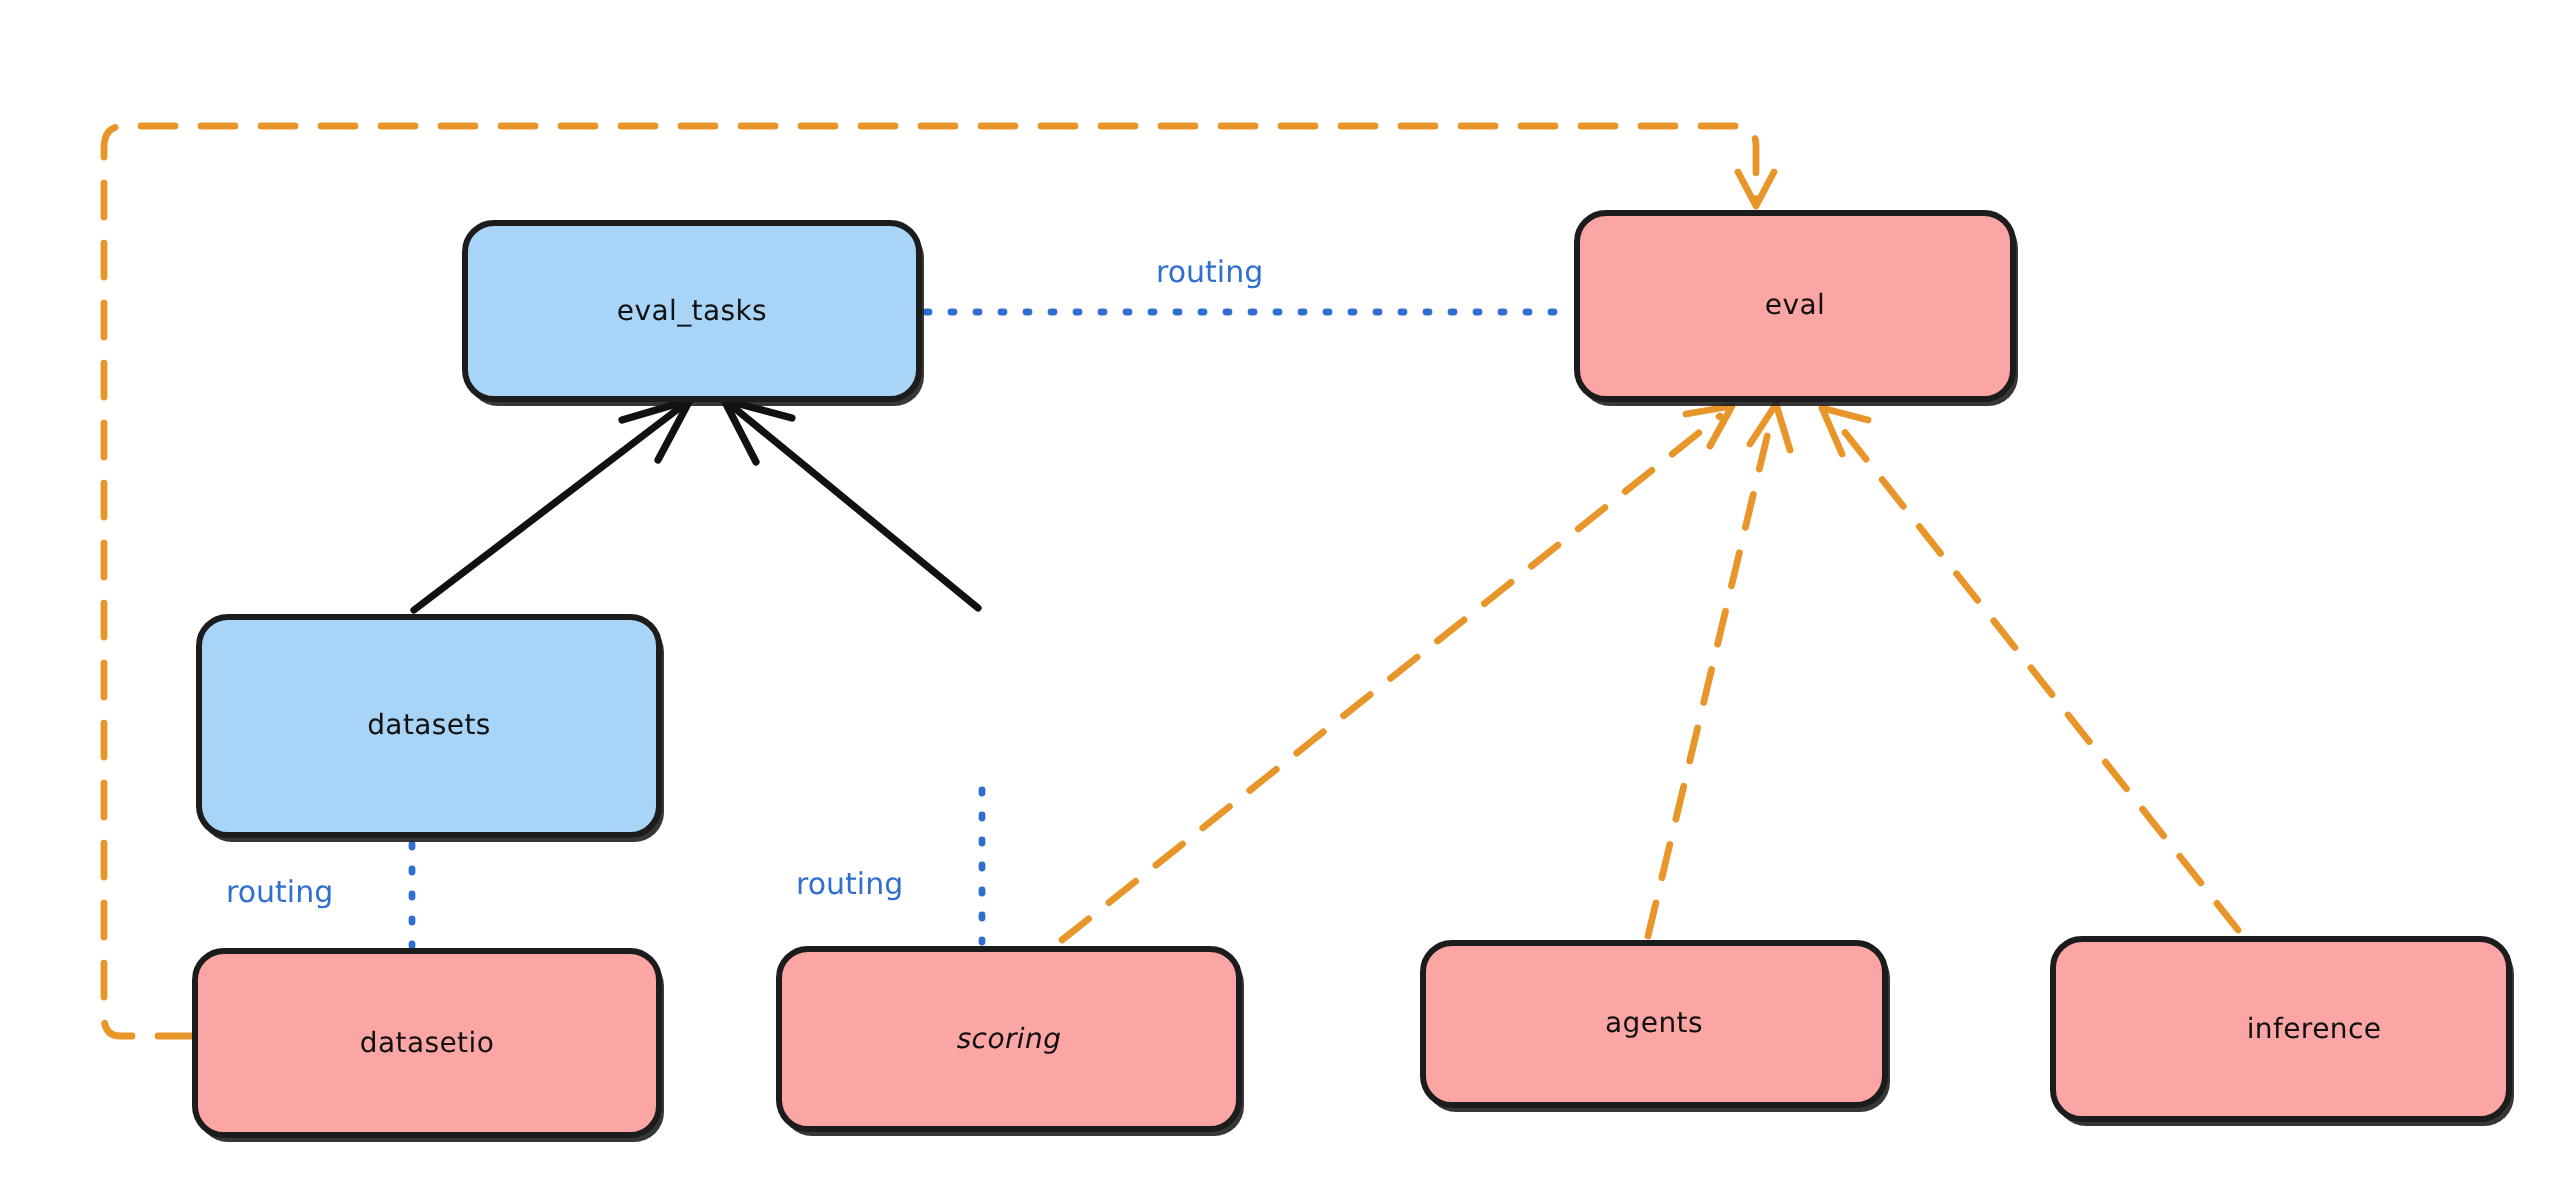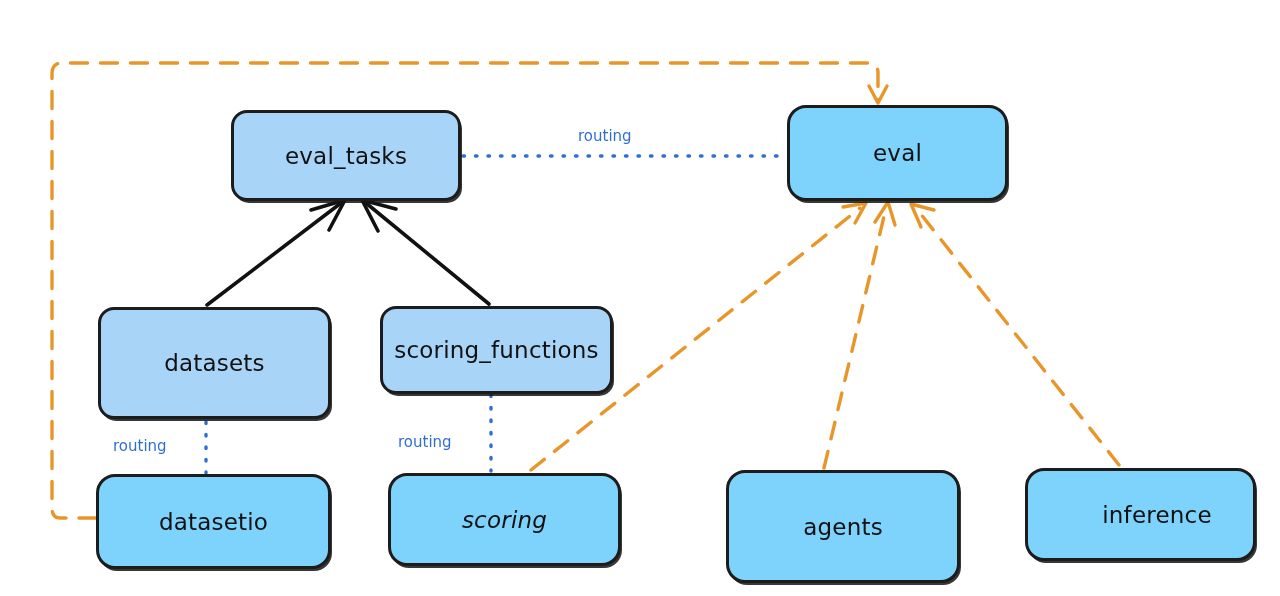--- a/index.html
+++ b/index.html
@@ -30,31 +30,31 @@
   }
   .node {
     position: absolute;
     box-sizing: border-box;
     border: 3px solid #1c1c1c;
     border-radius: 16px;
     display: flex;
     align-items: center;
     justify-content: center;
     font-family: "DejaVu Sans", sans-serif;
-    font-size: 23px;
+    font-size: 14px;
     color: #111111;
     letter-spacing: 0.2px;
     box-shadow: 2px 3px 0 -1px rgba(20,20,20,0.85);
   }
   .node .node-label {
     pointer-events: none;
     white-space: nowrap;
   }
   .node.api   { background: #a8d4f7; }
-  .node.prov  { background: #7dd3fc; border-radius: 19px; }
+  .node.prov  { background: #fca5a5; }
 
   .edge-label {
     position: absolute;
     font-family: "DejaVu Sans", sans-serif;
     font-size: 15px;
     color: #2f6fd0;
     white-space: nowrap;
     margin-top: 12px;
   }
 </style>
@@ -113,33 +113,30 @@
   </div>
 
   <div class="node prov" style="left:787px; top:105px; width:221px; height:96px;">
     <span class="node-label">eval</span>
   </div>
 
   <div class="node api" style="left:98px; top:307px; width:233px; height:112px;">
     <span class="node-label">datasets</span>
   </div>
 
-  <div class="node api" style="left:380px; top:306px; width:233px; height:88px;">
-    <span class="node-label">scoring_functions</span>
-  </div>
 
   <div class="node prov" style="left:96px; top:474px; width:235px; height:95px;">
     <span class="node-label">datasetio</span>
   </div>
 
   <div class="node prov" style="left:388px; top:473px; width:233px; height:93px;font-style:italic;">
     <span class="node-label">scoring</span>
   </div>
 
-  <div class="node prov" style="left:726px; top:470px; width:234px; height:113px;">
+  <div class="node prov" style="left:710px; top:470px; width:234px; height:84px;">
     <span class="node-label">agents</span>
   </div>
 
   <div class="node prov" style="left:1025px; top:468px; width:231px; height:93px;padding-left:33px;">
     <span class="node-label">inference</span>
   </div>
 
   <div class="edge-label" style="left:578px; top:115px;">routing</div>
 
   <div class="edge-label" style="left:113px; top:425px;">routing</div>

